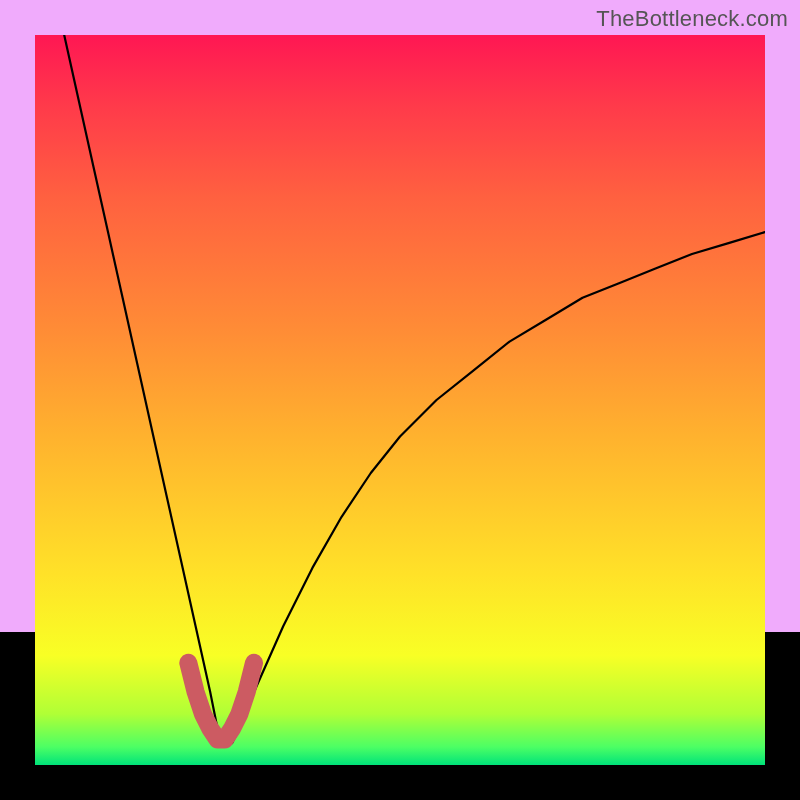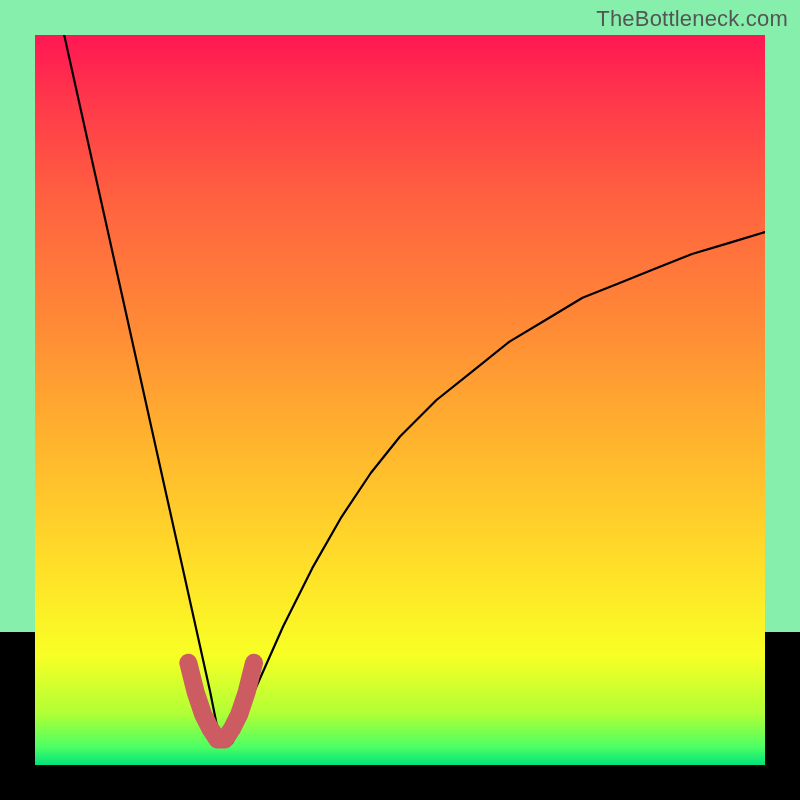--- a/index.html
+++ b/index.html
@@ -10,21 +10,21 @@
     overflow: hidden;
     background: #000;
     font-family: Arial, Helvetica, sans-serif;
   }
   .frame {
     position: absolute;
     left: 0;
     top: 0;
     width: 800px;
     height: 632px;
-    background: #86efac;
+    background: #f0abfc;
   }
   .plot {
     position: absolute;
     left: 35px;
     top: 35px;
     width: 730px;
     height: 730px;
     background: linear-gradient(
       to bottom,
       #ff1753 0%,

